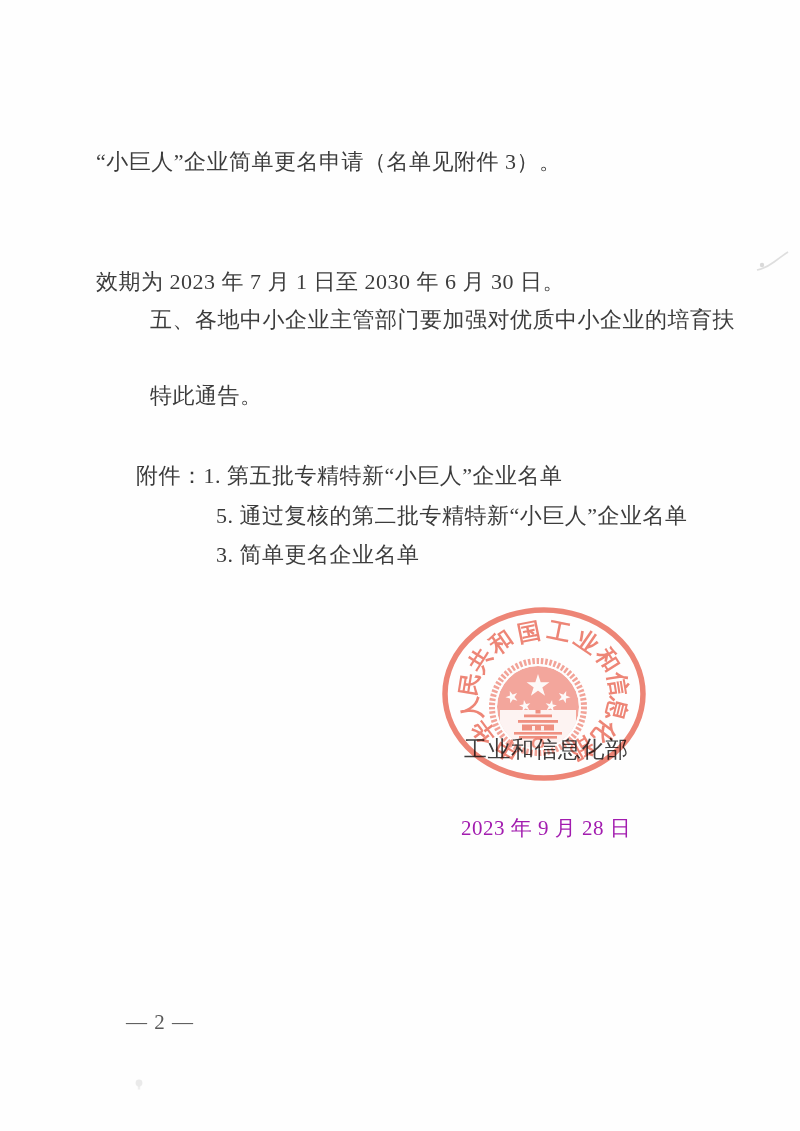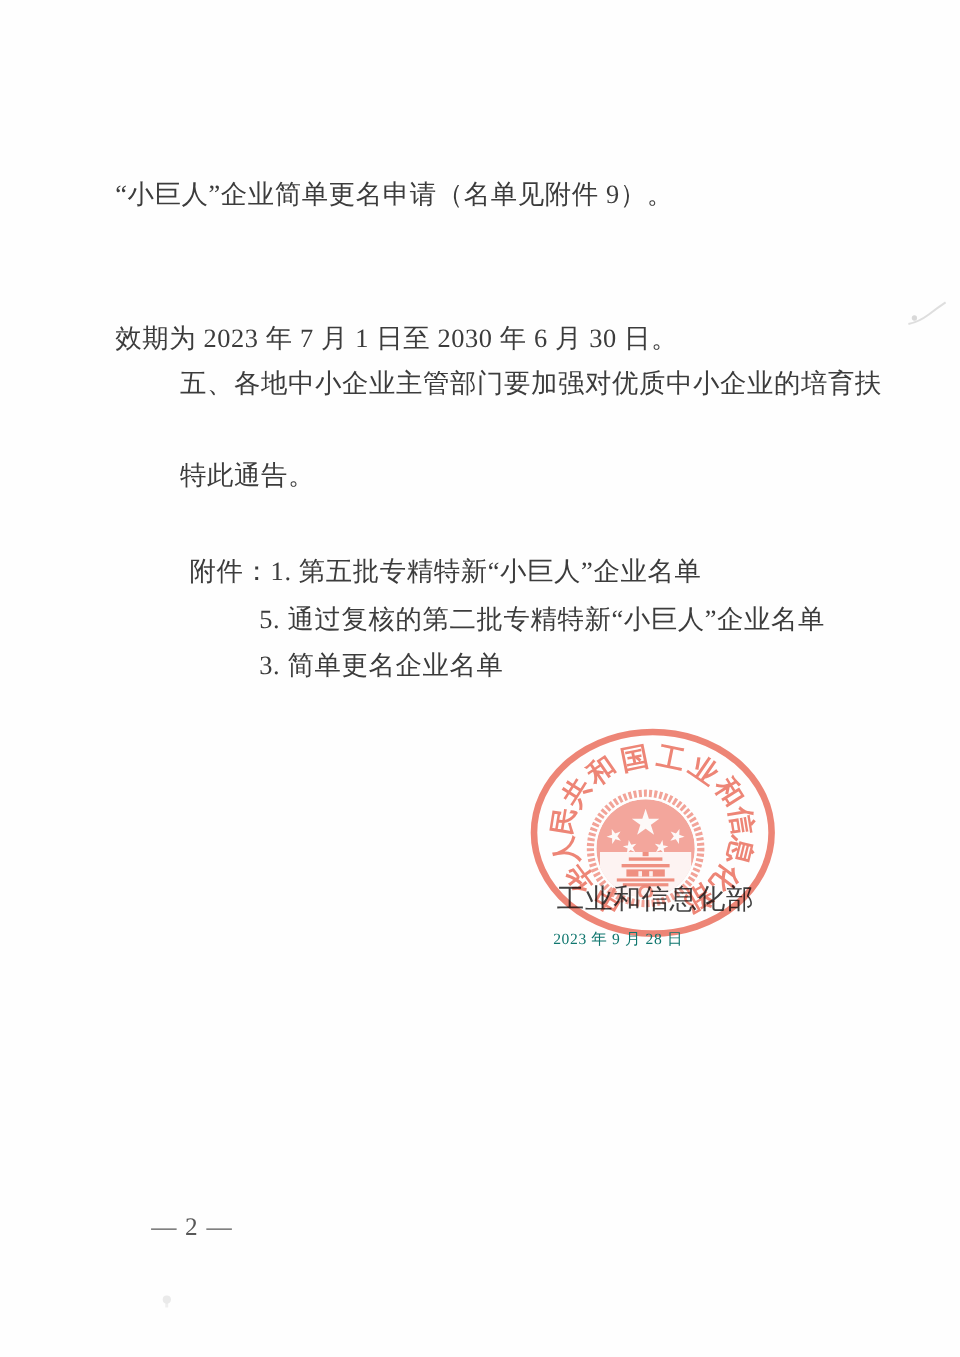--- a/index.html
+++ b/index.html
@@ -18,21 +18,21 @@
     white-space:nowrap;
     letter-spacing:0.5px;
   }
   .l1{left:96px;top:148px}
   .l2{left:150px;top:188px}
   .l3{left:94px;top:228px}
   .l4{left:96px;top:268px}
   .l5{left:150px;top:306px}
   .l6{left:96px;top:344px}
   .l7{left:150px;top:382px}
-  .l8{left:158px;top:462px}
+  .l8{left:136px;top:462px}
   .l9{left:216px;top:502px}
   .l10{left:216px;top:541px}
 
   .seal{
     position:absolute;
     left:440px;top:604px;
     width:208px;height:180px;
     mix-blend-mode:multiply;
     opacity:.95;
     z-index:2;
@@ -58,44 +58,44 @@
     left:464px;top:734px;
     font-size:23px;
     letter-spacing:0.5px;
     color:#404040;
     z-index:3;
     mix-blend-mode:multiply;
     white-space:nowrap;
   }
   .date{
     position:absolute;
-    left:461px;top:774px;
-    font-size:13px;
+    left:461px;top:814px;
+    font-size:21px;
     letter-spacing:0.5px;
-    color:#0f766e;
+    color:#a21caf;
     z-index:3;
     white-space:nowrap;
   }
   .pagenum{
     position:absolute;
     left:126px;top:1010px;
     font-size:21px;
     letter-spacing:1px;
     color:#585858;
     white-space:nowrap;
   }
   .artifact1{position:absolute;left:745px;top:243px;width:52px;height:42px;}
   .artifact2{position:absolute;left:132px;top:1077px;width:14px;height:14px;}
 </style>
 </head>
 <body>
 
 <div class="page">
 
-  <div class="line l1">“小巨人”企业简单更名申请（名单见附件 9）。</div>
+  <div class="line l1">“小巨人”企业简单更名申请（名单见附件 3）。</div>
   <div class="line l4">效期为 2023 年 7 月 1 日至 2030 年 6 月 30 日。</div>
   <div class="line l5">五、各地中小企业主管部门要加强对优质中小企业的培育扶</div>
   <div class="line l7">特此通告。</div>
   <div class="line l8">附件：1. 第五批专精特新“小巨人”企业名单</div>
   <div class="line l9">5. 通过复核的第二批专精特新“小巨人”企业名单</div>
   <div class="line l10">3. 简单更名企业名单</div>
 
   <svg class="seal" viewBox="0 0 208 180" aria-hidden="true">
     <defs>
       <clipPath id="emclip">

